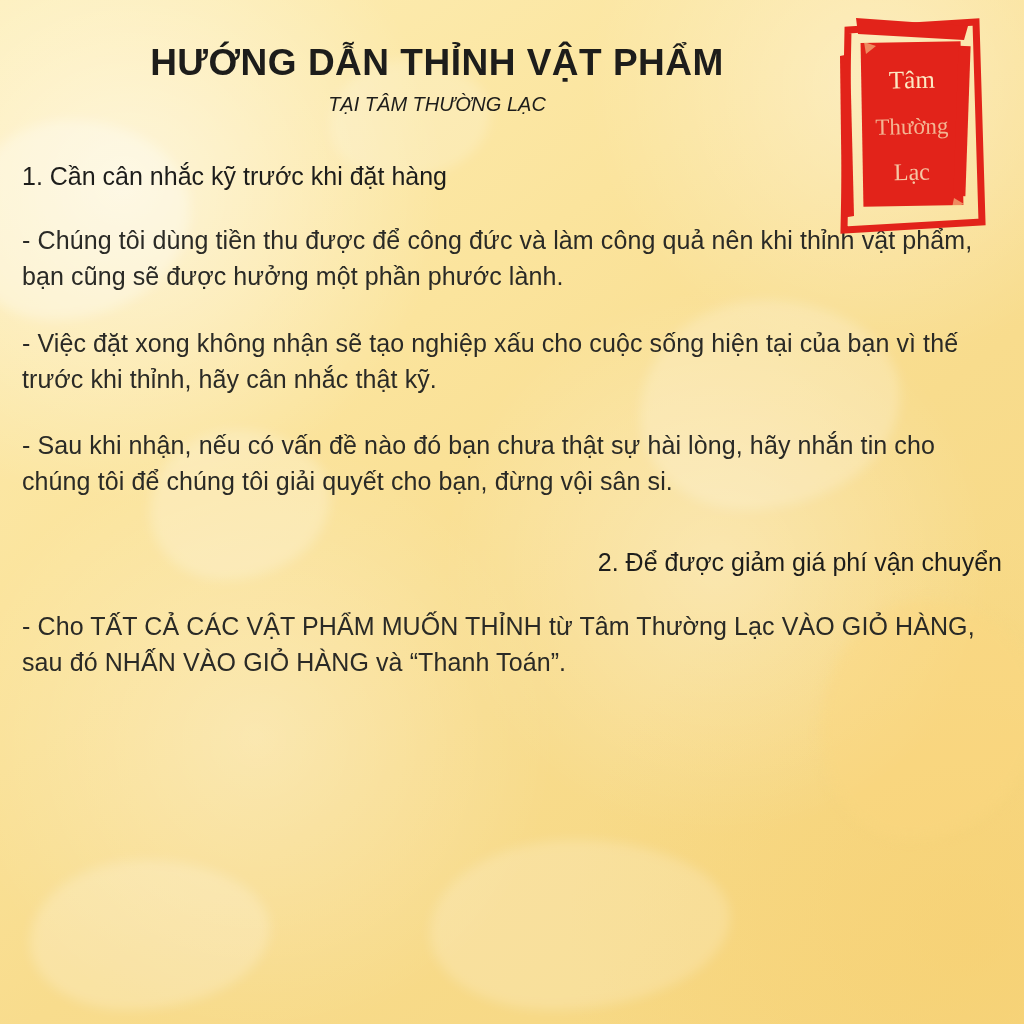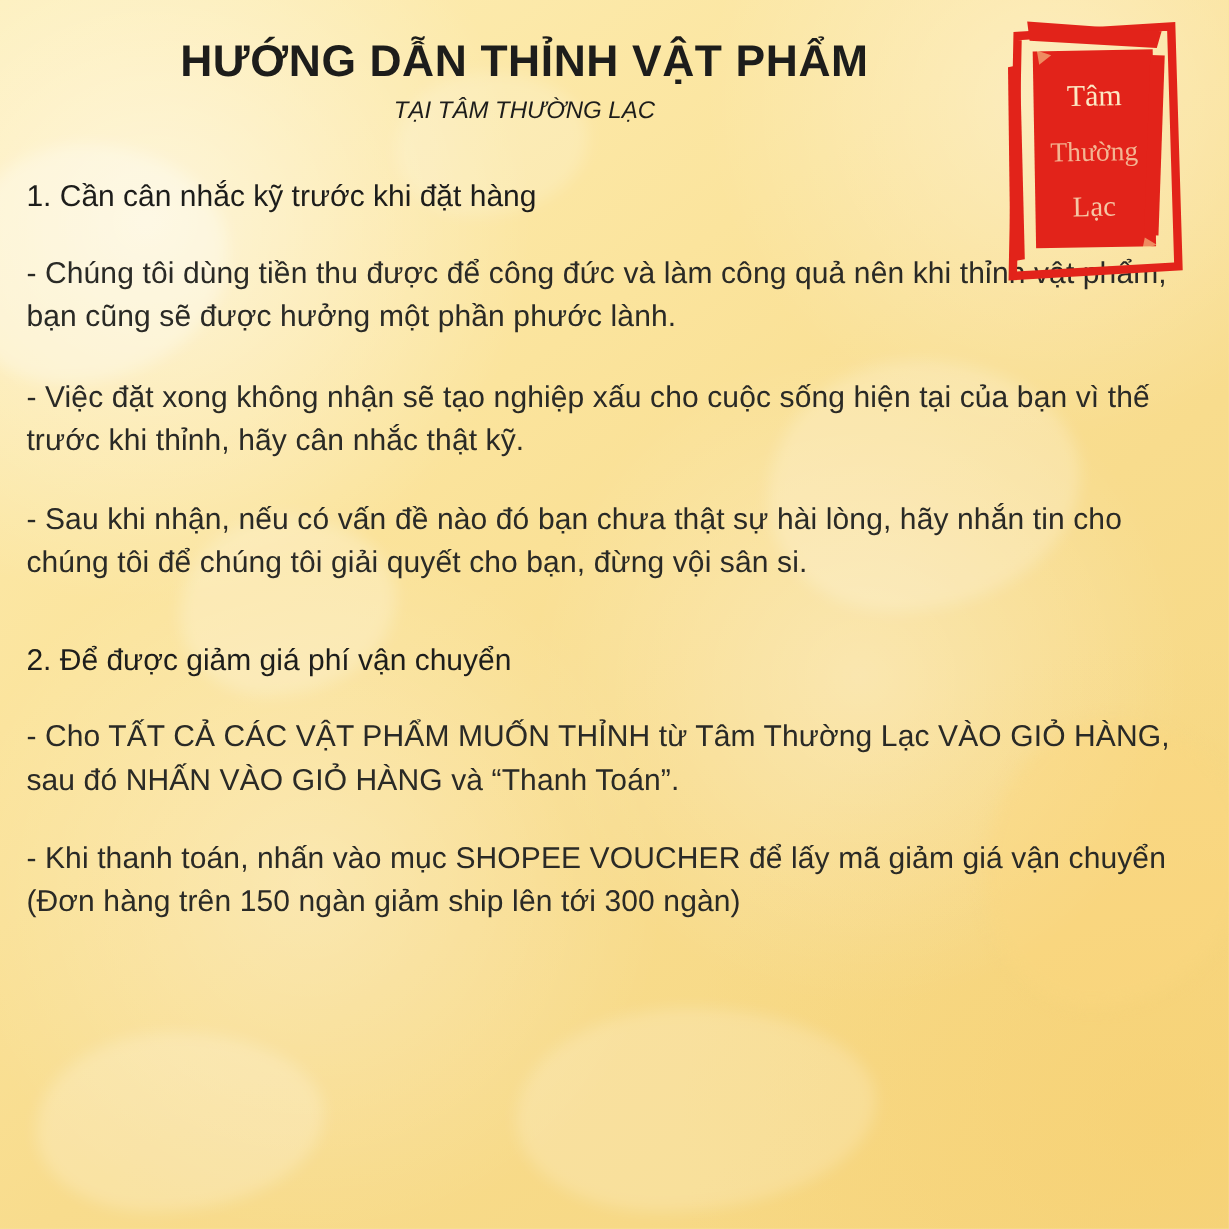--- a/index.html
+++ b/index.html
@@ -41,21 +41,21 @@
   .b2 { left: 150px;  top: 430px;  width: 180px; height: 150px; background: rgba(255,255,255,0.22); }
   .b3 { left: 640px;  top: 300px;  width: 260px; height: 210px; background: rgba(255,255,255,0.20); }
   .b4 { left: 430px;  top: 840px;  width: 300px; height: 170px; background: rgba(255,255,255,0.18); }
   .b5 { left: 820px;  top: 600px;  width: 220px; height: 240px; background: rgba(250,214,128,0.45); }
   .b6 { left: 30px;   top: 860px;  width: 240px; height: 150px; background: rgba(255,255,255,0.20); }
   .b7 { left: 330px;  top: 60px;   width: 160px; height: 120px; background: rgba(255,255,255,0.18); }
 
   .content {
     position: relative;
     z-index: 3;
-    padding: 30px 22px 0 22px;
+    padding: 42px 22px 0 22px;
   }
 
   .title-block {
     text-align: center;
     padding-right: 150px;
   }
   .title {
     font-size: 37px;
     font-weight: bold;
     letter-spacing: 0.5px;
@@ -90,21 +90,21 @@
     line-height: 1.3;
   }
   .para {
     font-size: 25px;
     color: #2a2a26;
     line-height: 1.45;
     margin: 30px 0 0 0;
     letter-spacing: 0.1px;
   }
   .para.tight { margin-top: 28px; }
-  .heading-2 { margin-top: 46px; }
+  .heading-2 { margin-top: 46px; text-align: right; }
 </style>
 </head>
 <body>
 
 <div id="page">
 
   <div class="blotch b1"></div>
   <div class="blotch b2"></div>
   <div class="blotch b3"></div>
   <div class="blotch b4"></div>
@@ -138,16 +138,15 @@
       <div class="subtitle">TẠI TÂM THƯỜNG LẠC</div>
     </div>
 
     <h2 class="section-heading">1. Cần cân nhắc kỹ trước khi đặt hàng</h2>
     <p class="para">- Chúng tôi dùng tiền thu được để công đức và làm công quả nên khi thỉnh vật phẩm, bạn cũng sẽ được hưởng một phần phước lành.</p>
     <p class="para">- Việc đặt xong không nhận sẽ tạo nghiệp xấu cho cuộc sống hiện tại của bạn vì thế trước khi thỉnh, hãy cân nhắc thật kỹ.</p>
     <p class="para">- Sau khi nhận, nếu có vấn đề nào đó bạn chưa thật sự hài lòng, hãy nhắn tin cho chúng tôi để chúng tôi giải quyết cho bạn, đừng vội sân si.</p>
 
     <h2 class="section-heading heading-2">2. Để được giảm giá phí vận chuyển</h2>
     <p class="para">- Cho TẤT CẢ CÁC VẬT PHẨM MUỐN THỈNH từ Tâm Thường Lạc VÀO GIỎ HÀNG, sau đó NHẤN VÀO GIỎ HÀNG và “Thanh Toán”.</p>
-    <p class="para tight">- Khi thanh toán, nhấn vào mục SHOPEE VOUCHER để lấy mã giảm giá vận chuyển (Đơn hàng trên 150 ngàn giảm ship lên tới 300 ngàn)</p>
 
   </div>
 </div>
 
 </body></html>

